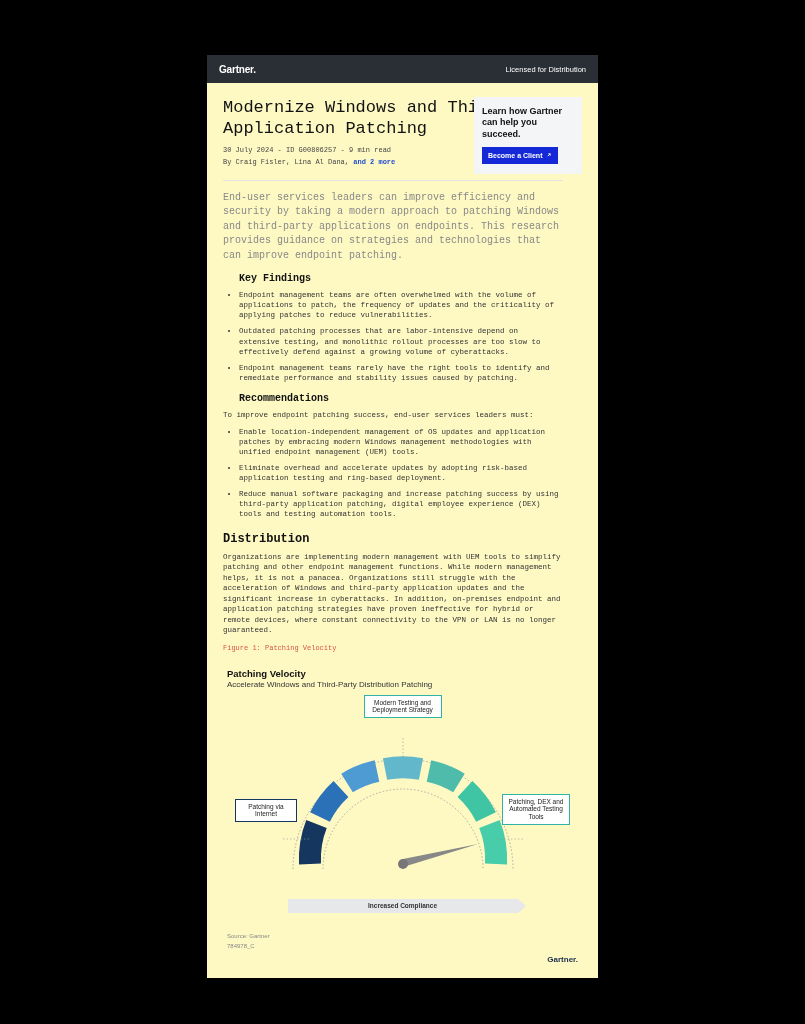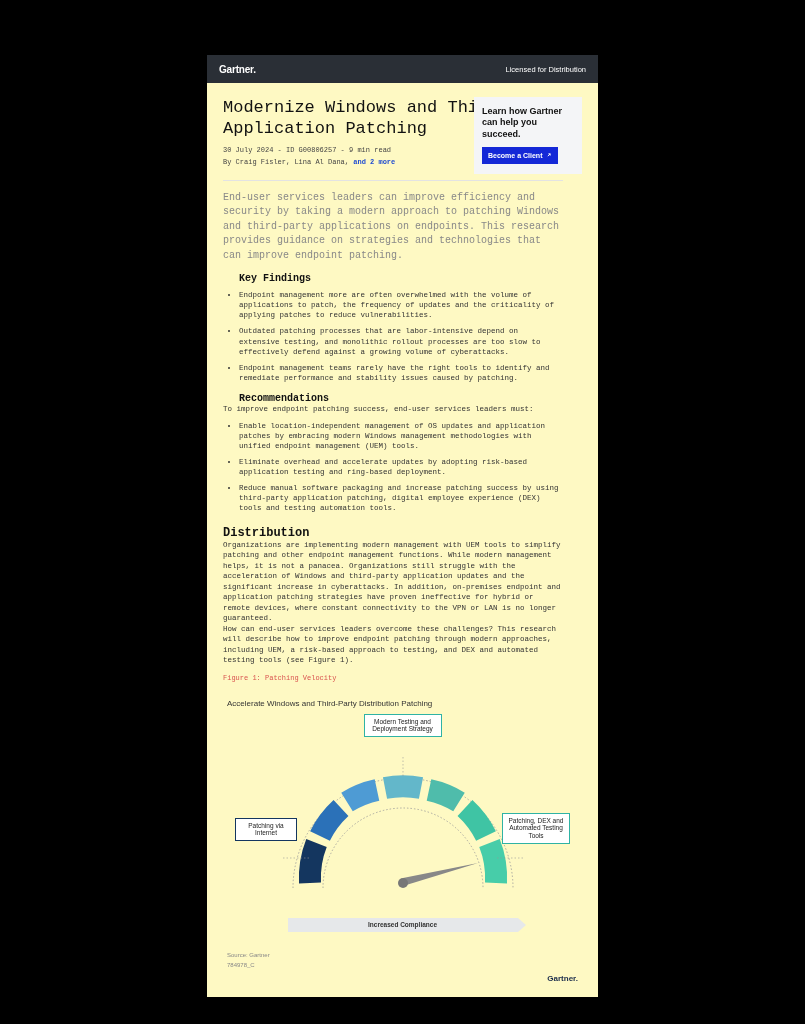--- a/index.html
+++ b/index.html
@@ -55,21 +55,21 @@
     font-weight: 600;
     padding: 5px 6px;
     margin-top: 7px;
     cursor: pointer;
   }
   .arrow-icon { width: 6px; height: 6px; }
   .rule { border: none; border-top: 1px solid #e3e3e3; margin: 14px 0 10px 0; }
   .summary { font-size: 10px; color: #888; line-height: 1.45; width: 340px; }
   .h2 { font-size: 12px; font-weight: 700; margin-top: 12px; color: #111; }
   .h3 { font-size: 10px; font-weight: 700; margin-top: 10px; color: #111; padding-left: 16px; }
-  .body-text { font-size: 7.5px; color: #333; line-height: 1.4; margin-top: 0; }
+  .body-text { font-size: 7.5px; color: #333; line-height: 1.4; margin-top: 6px; }
   ul.bullets { list-style: disc; padding-left: 16px; margin-top: 6px; }
   ul.bullets li { font-size: 7.5px; color: #333; line-height: 1.35; margin-bottom: 6px; }
   .fig-caption { font-size: 7px; color: #d9534f; margin-top: 8px; }
   .figure {
     margin-top: 8px;
     padding: 8px 4px 4px 4px;
   }
   .fig-title { font-size: 9.5px; font-weight: 700; color: #111; }
   .fig-sub { font-size: 8px; color: #333; margin-top: 1px; }
   .gauge-wrap { position: relative; height: 240px; }
@@ -143,41 +143,41 @@
         <span>By Craig Fisler, Lina Al Dana, </span><span class="more">and 2 more</span>
       </div>
 
       <hr class="rule">
 
       <p class="summary">End-user services leaders can improve efficiency and security by taking a modern approach to patching Windows and third-party applications on endpoints. This research provides guidance on strategies and technologies that can improve endpoint patching.</p>
 
 
       <h3 class="h3">Key Findings</h3>
       <ul class="bullets">
-        <li>Endpoint management more are often overwhelmed with the volume of applications to patch, the frequency of updates and the criticality of applying patches to reduce vulnerabilities.</li>
+        <li>Endpoint management teams are often overwhelmed with the volume of applications to patch, the frequency of updates and the criticality of applying patches to reduce vulnerabilities.</li>
         <li>Outdated patching processes that are labor-intensive depend on extensive testing, and monolithic rollout processes are too slow to effectively defend against a growing volume of cyberattacks.</li>
         <li>Endpoint management teams rarely have the right tools to identify and remediate performance and stability issues caused by patching.</li>
       </ul>
 
       <h3 class="h3">Recommendations</h3>
       <p class="body-text">To improve endpoint patching success, end-user services leaders must:</p>
       <ul class="bullets">
         <li>Enable location-independent management of OS updates and application patches by embracing modern Windows management methodologies with unified endpoint management (UEM) tools.</li>
         <li>Eliminate overhead and accelerate updates by adopting risk-based application testing and ring-based deployment.</li>
         <li>Reduce manual software packaging and increase patching success by using third-party application patching, digital employee experience (DEX) tools and testing automation tools.</li>
       </ul>
 
       <h2 class="h2">Distribution</h2>
       <p class="body-text">Organizations are implementing modern management with UEM tools to simplify patching and other endpoint management functions. While modern management helps, it is not a panacea. Organizations still struggle with the acceleration of Windows and third-party application updates and the significant increase in cyberattacks. In addition, on-premises endpoint and application patching strategies have proven ineffective for hybrid or remote devices, where constant connectivity to the VPN or LAN is no longer guaranteed.</p>
-      <p class="body-text">How can end-user services leaders overcome these challenges? This research will describe how to improve endpoint patching through modern approaches, including UEM, a risk-based approach to testing, and DEX and automated testing tools (see Figure 1).</p>
 
       <div class="fig-caption">Figure 1: Patching Velocity</div>
     </div>
 
     <div class="figure">
+      <div class="fig-title">Patching Velocity</div>
       <div class="fig-sub">Accelerate Windows and Third-Party Distribution Patching</div>
 
       <div class="gauge-wrap">
         <svg class="gauge-svg" width="300" height="210" viewBox="0 0 300 210">
 
           <path d="M 40 180 A 110 110 0 0 1 260 180" fill="none" stroke="#999" stroke-width="0.8" stroke-dasharray="1.5 2"></path>
           <path d="M 70 180 A 80 80 0 0 1 230 180" fill="none" stroke="#999" stroke-width="0.8" stroke-dasharray="1.5 2"></path>
 
           <g stroke-width="22" fill="none">
             <path d="M 57 175 A 95 95 0 0 1 63.5 135" stroke="#14365f"></path>

